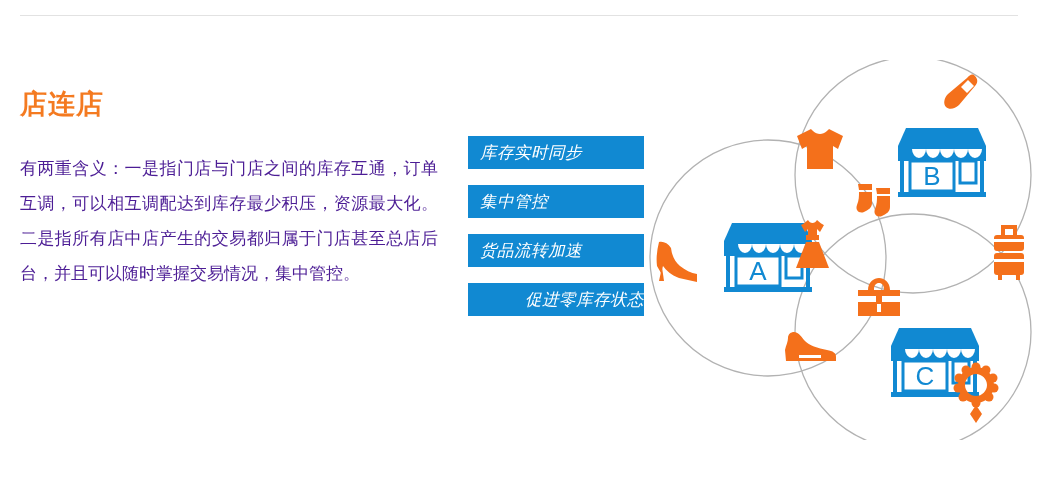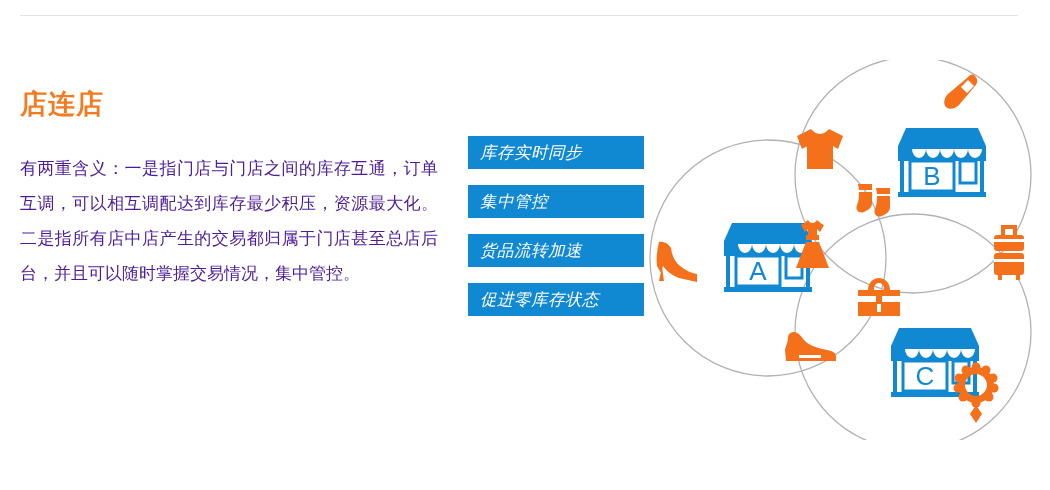--- a/index.html
+++ b/index.html
@@ -79,21 +79,21 @@
     font-size: 16.5px;
     line-height: 33px;
     padding-left: 12px;
     box-sizing: border-box;
     margin-bottom: 16px;
     letter-spacing: 0.5px;
     white-space: nowrap;
     overflow: hidden;
     font-style: italic;
   }
-  .tag:last-child { margin-bottom: 0; }
+  .tag:last-child { margin-bottom: 0; text-align: right; }
 
   
   .diagram {
     position: absolute;
     left: 640px;
     top: 60px;
     width: 410px;
     height: 380px;
   }
   .diagram svg { display: block; }

